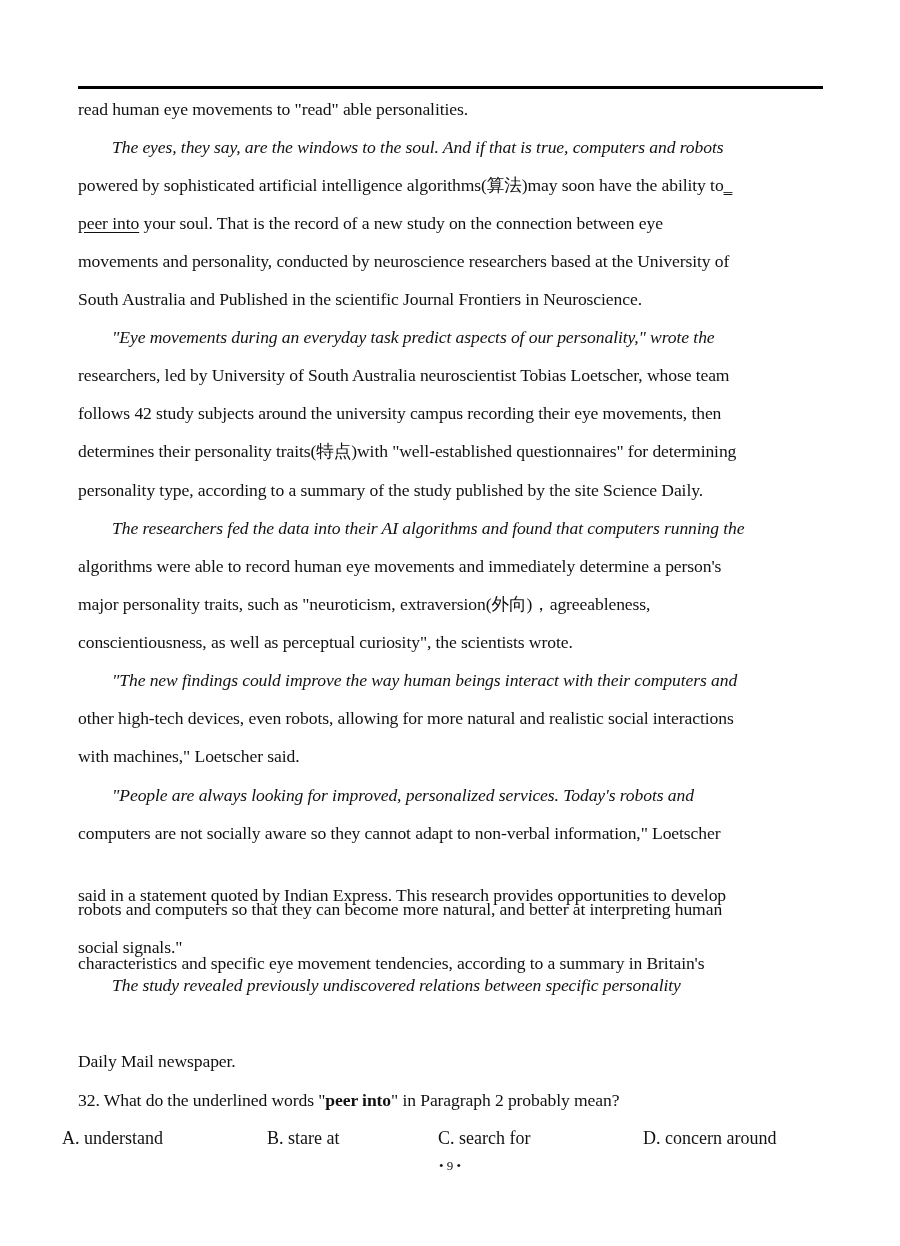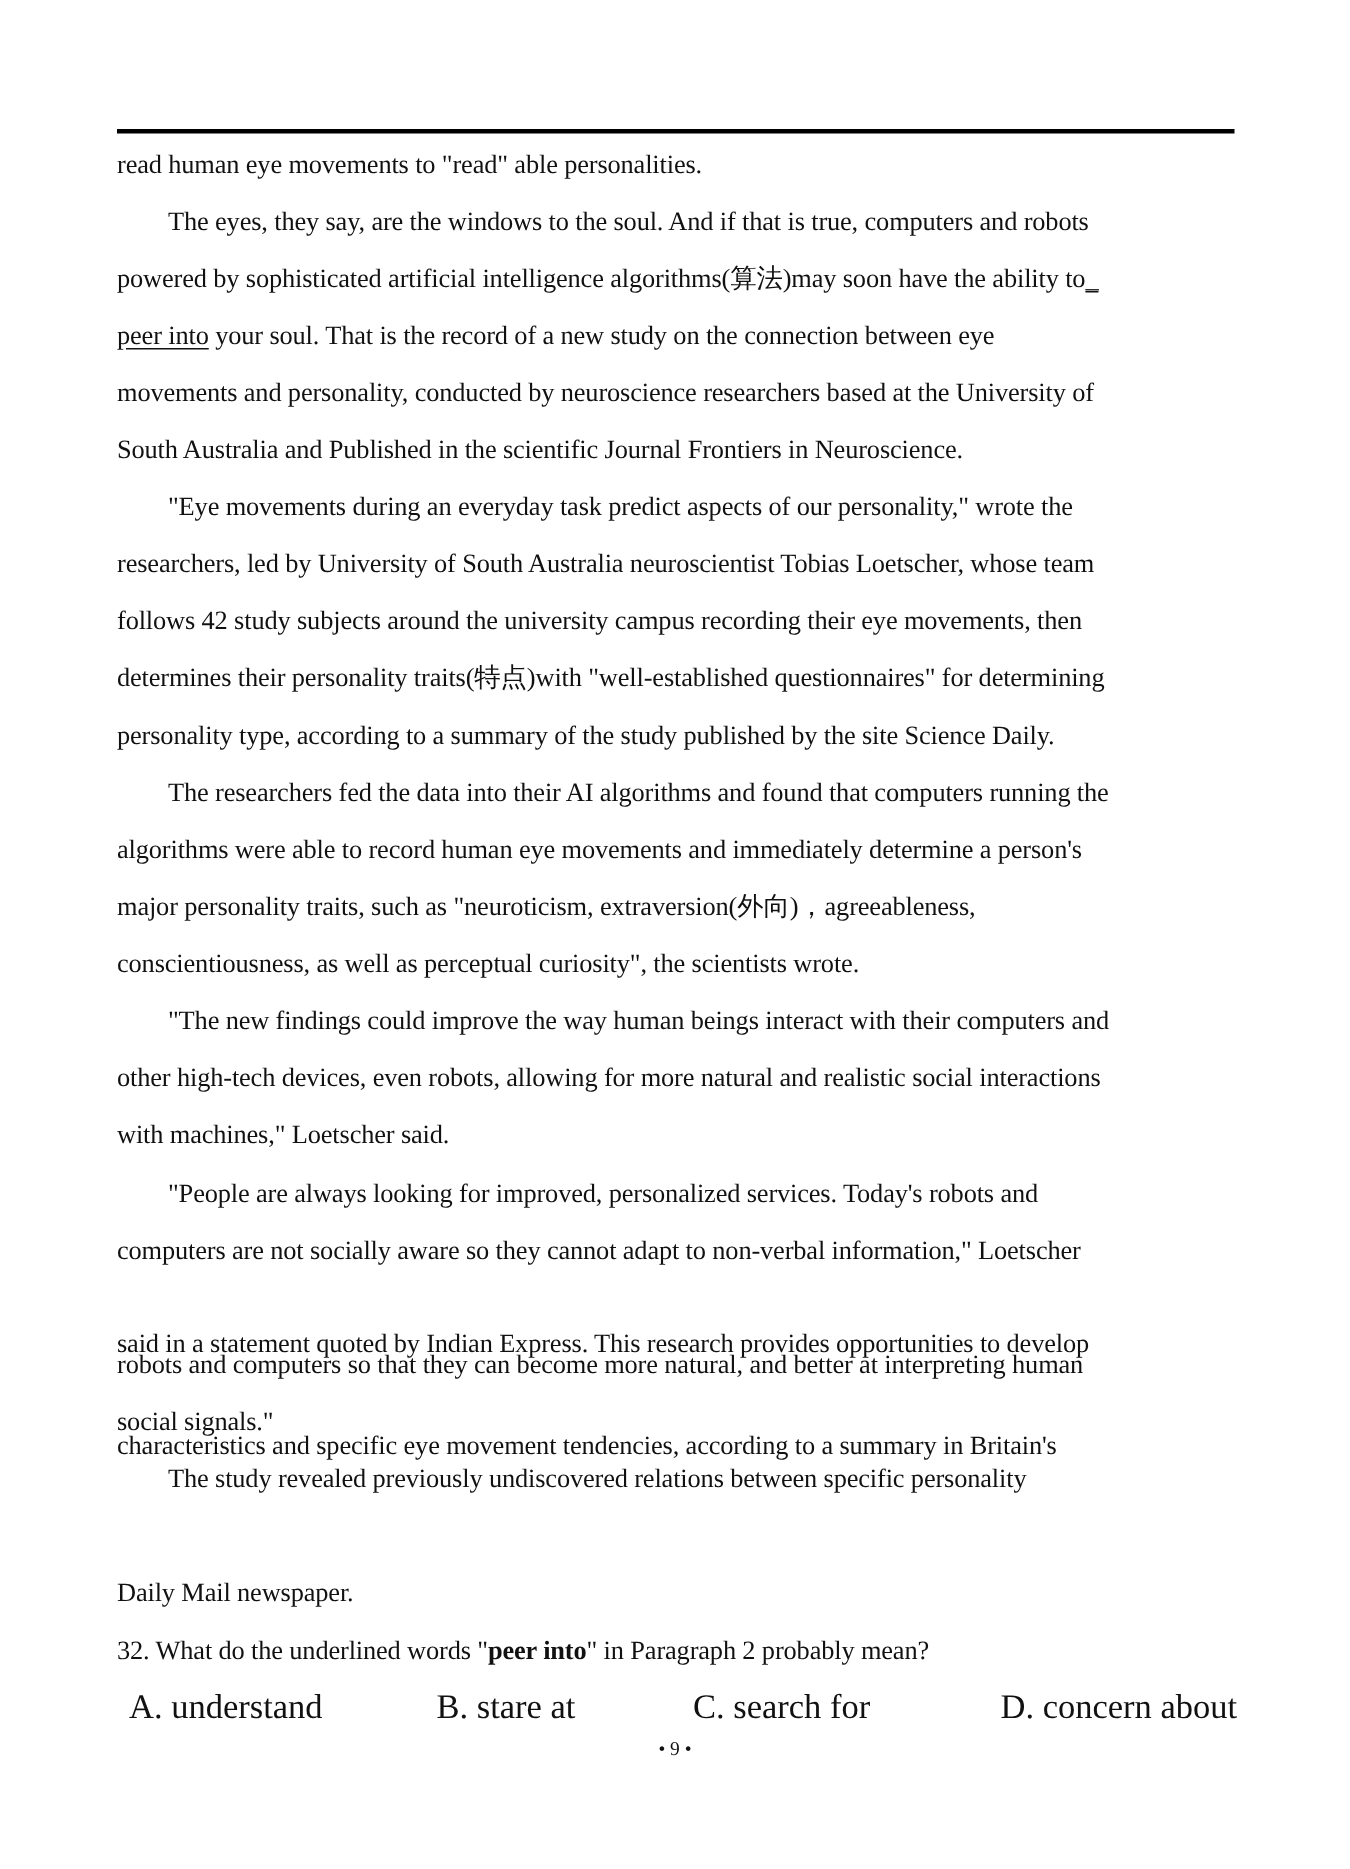--- a/index.html
+++ b/index.html
@@ -25,30 +25,30 @@
     }
     .line {
       position: absolute;
       left: 78px;
       width: 745px;
       font-size: 17.6px;
       line-height: 22px;
       white-space: nowrap;
       letter-spacing: -0.1px;
     }
-    .line.indent { left: 112px; width: 711px; }
+    .line.indent { left: 112px; width: 711px; font-style: italic; }
     .u { text-decoration: underline; text-underline-offset: 3px; }
     .b { font-weight: bold; }
     .options {
       position: absolute;
       top: 1127px;
-      left: 86px;
+      left: 62px;
       width: 745px;
       height: 22px;
-      font-size: 23px;
+      font-size: 18px;
       line-height: 22px;
     }
     .opt { position: absolute; top: 0; white-space: nowrap; }
     .page-num {
       position: absolute;
       top: 1158px;
       left: 0;
       width: 900px;
       text-align: center;
       font-size: 13px;
@@ -94,16 +94,16 @@
   <div class="line" style="top:952px">characteristics and specific eye movement tendencies, according to a summary in Britain's</div>
   <div class="line" style="top:1050px">Daily Mail newspaper.</div>
 </div>
 
 <div class="line" style="top:1089px"><span>32.</span><span> What do the underlined words "</span><span class="b">peer into</span><span>" in Paragraph 2 probably mean?</span></div>
 
 <div class="options">
   <span class="opt" style="left:0px">A. understand</span>
   <span class="opt" style="left:205px">B. stare at</span>
   <span class="opt" style="left:376px">C. search for</span>
-  <span class="opt" style="left:581px">D. concern about</span>
+  <span class="opt" style="left:581px">D. concern around</span>
 </div>
 
 <div class="page-num">• 9 •</div>
 
 </body></html>

